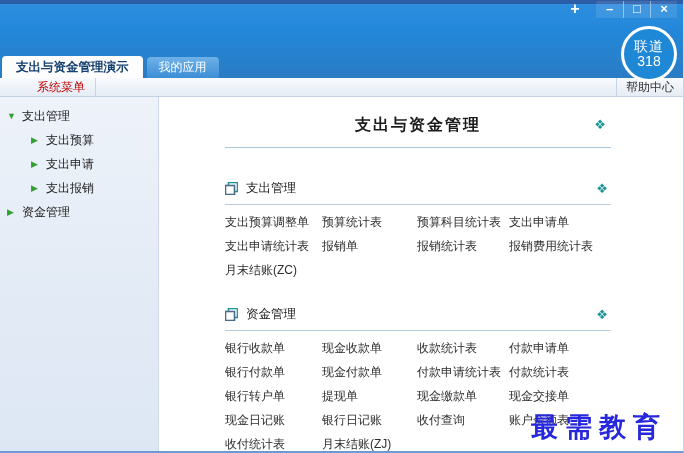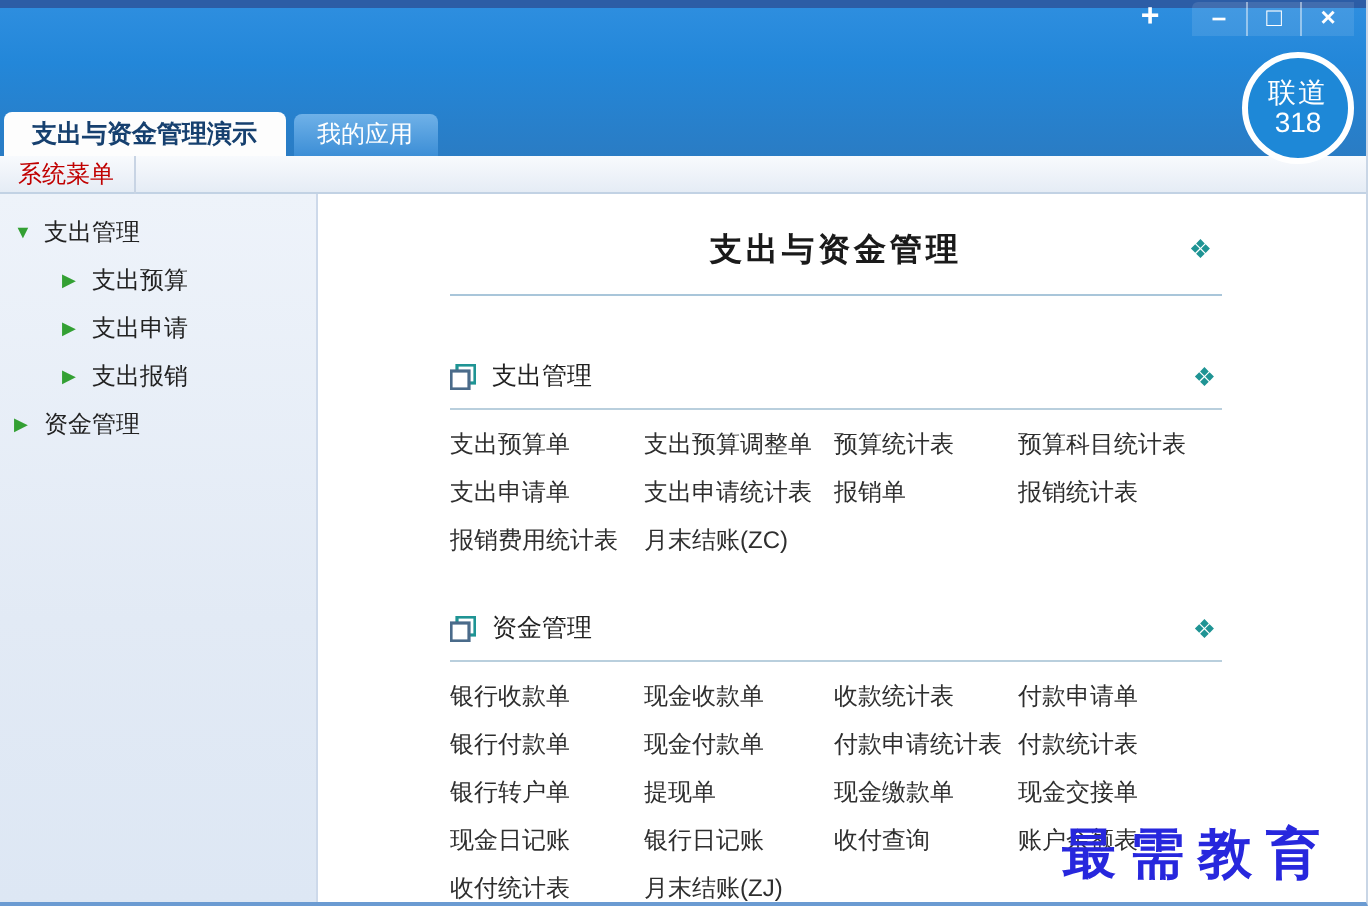--- a/index.html
+++ b/index.html
@@ -30,21 +30,21 @@
   .tab-bar { position:absolute; left:2px; bottom:0; display:flex; gap:4px; align-items:flex-end; }
   .tab { height:21px; line-height:21px; padding:0 12px; font-size:12px; color:#fff;
          background:linear-gradient(180deg,#6fb1e8,#3c8ed6); border-radius:4px 4px 0 0; cursor:pointer; }
   .tab.active { height:22px; line-height:22px; background:#fdfdfd; color:#16406f; font-weight:bold;
                 font-size:12.5px; padding:0 14px; }
 
   
   .menubar { position:relative; height:19px; background:linear-gradient(180deg,#f8fafd,#e5ecf5);
              border-bottom:1px solid #c2d2e4; display:flex; align-items:center; font-size:12px; }
   .sysmenu { color:#c00000; padding:0 10px 0 9px; height:19px; line-height:18px;
-             border-right:1px solid #c8d4e4; cursor:pointer; }
+             border-right:1px solid #c8d4e4; cursor:pointer;margin-left:28px; }
   .helpcenter { margin-left:auto; color:#333; padding:0 9px; height:19px; line-height:18px;
                 border-left:1px solid #c8d4e4; cursor:pointer; }
 
   
   .bodyrow { display:flex; height:354px; }
   .sidebar { width:159px; background:linear-gradient(180deg,#eef3fa 0%,#e2eaf5 60%,#dde7f4 100%);
              border-right:1px solid #cdd9ea; padding-top:7px; }
   .tree-item { height:24px; line-height:24px; font-size:12px; color:#222; display:flex;
                align-items:center; cursor:pointer; white-space:nowrap; }
   .tree-item.lvl0 { padding-left:7px; }
@@ -94,20 +94,21 @@
       <div class="l2">318</div>
     </div>
     <div class="tab-bar">
         <div class="tab active">支出与资金管理演示</div>
         <div class="tab">我的应用</div>
       </div>
   </div>
 
   <div class="menubar">
     <div class="sysmenu">系统菜单</div>
+    <div class="helpcenter">帮助中心</div>
   </div>
 
   <div class="bodyrow">
     <div class="sidebar">
         <div class="tree-item lvl0">
           <span class="arrow">▼</span>
           <span>支出管理</span>
         </div>
         <div class="tree-item lvl1">
           <span class="arrow">▶</span>
@@ -137,21 +138,20 @@
             <div class="section s0">
               <div class="sec-head">
                 <svg class="sec-icon" viewBox="0 0 13 13">
                   <rect x="3.5" y="0.5" width="9" height="9" fill="none" stroke="#1f9494" stroke-width="1.6"></rect>
                   <rect x="0.5" y="3.5" width="9" height="9" fill="#fff" stroke="#4a6b8a" stroke-width="1.6"></rect>
                 </svg>
                 <span class="sec-name">支出管理</span>
                 <span class="diamond">❖</span>
               </div>
               <div class="links">
-                <span>支出预算单</span>
                 <span>支出预算调整单</span>
                 <span>预算统计表</span>
                 <span>预算科目统计表</span>
                 <span>支出申请单</span>
                 <span>支出申请统计表</span>
                 <span>报销单</span>
                 <span>报销统计表</span>
                 <span>报销费用统计表</span>
                 <span>月末结账(ZC)</span>
               </div>

